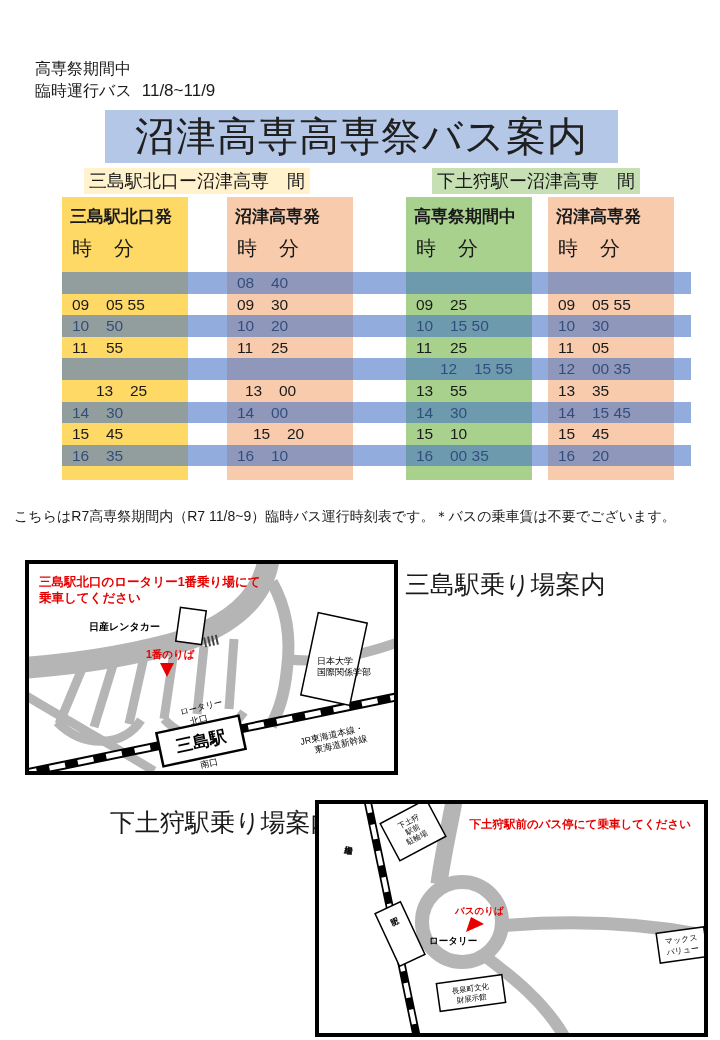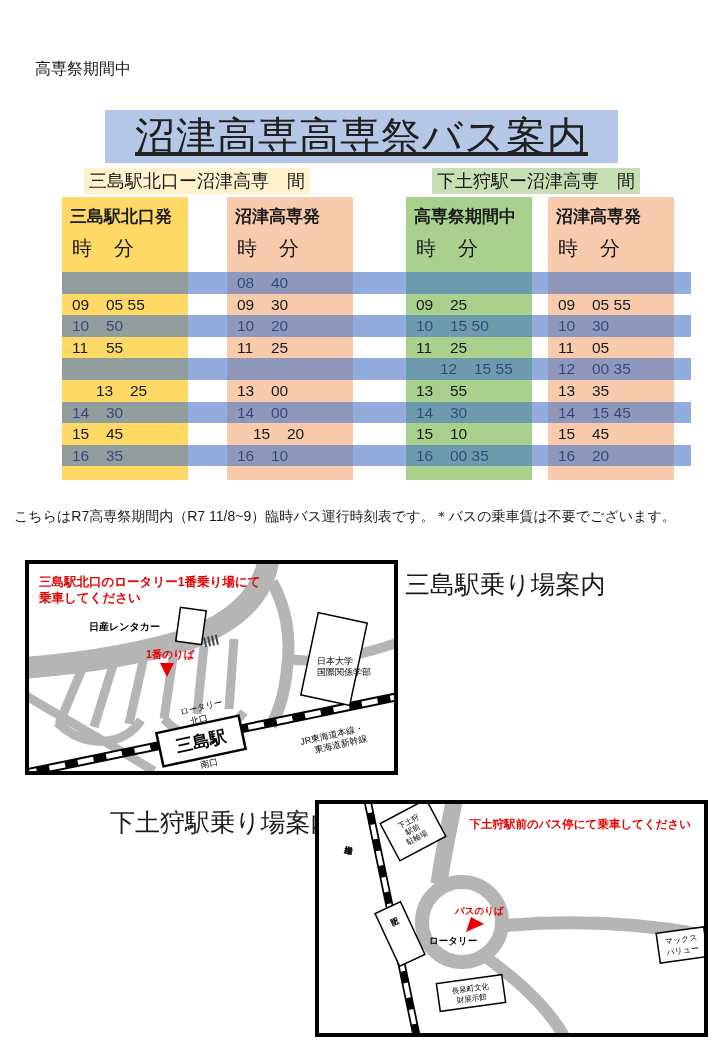--- a/index.html
+++ b/index.html
@@ -5,21 +5,21 @@
   html,body{margin:0;padding:0;background:#888;}
   #page{position:relative;width:720px;height:1040px;background:#ffffff;overflow:hidden;
         font-family:"Liberation Sans","DejaVu Sans",sans-serif;color:#1a1a1a;}
   .abs{position:absolute;}
   
   #note{left:35px;top:58px;font-size:16px;line-height:22px;}
   #note .dates{font-size:17px;margin-left:10px;}
   
   #title{left:105px;top:110px;width:513px;height:53px;background:#B4C7E7;
          display:flex;align-items:center;justify-content:center;
-         font-size:40px;letter-spacing:1px;color:#202020;text-decoration:underline;}
+         font-size:40px;letter-spacing:1px;color:#202020;}
   
   .section-label{top:168px;font-size:18px;padding:1px 5px;}
   #section1{left:84px;background:#FFF2CC;}
   #section2{left:432px;background:#C6E0B4;}
   
   .col{top:197px;width:126px;height:283px;z-index:1;}
   #col0{left:62px;background:#FFD966;}
   #col1{left:227px;background:#F8CBAD;}
   #col2{left:406px;background:#A9D18E;}
   #col3{left:548px;background:#F8CBAD;}
@@ -51,20 +51,21 @@
   .redtxt{fill:#e60000;font-weight:bold;}
   .vert{writing-mode:vertical-rl;}
 </style>
 </head>
 <body>
 
 <div id="page">
 
   <div class="abs" id="note">
     <div>高専祭期間中</div>
+    <div><span>臨時運行バス</span><span class="dates">11/8~11/9</span></div>
   </div>
 
   <div class="abs" id="title">沼津高専高専祭バス案内</div>
 
   <div class="abs section-label" id="section2">下土狩駅ー沼津高専　間</div>
   <div class="abs section-label" id="section1">三島駅北口ー沼津高専　間</div>
 
   <div class="abs col" id="col0">
     <div class="col-name">三島駅北口発</div>
     <div class="col-units">
@@ -88,21 +89,21 @@
     <div class="col-units">
       <span class="unit-h">時</span>
       <span class="unit-m">分</span>
     </div>
     <div>
         <div class="time-cell" style="top: 75px;"><span class="th">08</span><span class="tm">40</span></div>
         <div class="time-cell" style="top: 96.6px;"><span class="th">09</span><span class="tm">30</span></div>
         <div class="time-cell" style="top: 118.2px;"><span class="th">10</span><span class="tm">20</span></div>
         <div class="time-cell" style="top: 139.8px;"><span class="th">11</span><span class="tm">25</span></div>
         <div class="time-cell" style="top: 161.4px;"><span class="th"></span><span class="tm"></span></div>
-        <div class="time-cell" style="top: 183px;"><span class="th">13</span><span class="tm">00</span></div>
+        <div class="time-cell" style="top: 183px; padding-left: 8px;"><span class="th">13</span><span class="tm">00</span></div>
         <div class="time-cell" style="top: 204.6px;"><span class="th">14</span><span class="tm">00</span></div>
         <div class="time-cell" style="top: 226.2px; margin-left: 16px;"><span class="th">15</span><span class="tm">20</span></div>
         <div class="time-cell" style="top: 247.8px;"><span class="th">16</span><span class="tm">10</span></div>
       </div>
   </div>
   <div class="abs col" id="col2">
     <div class="col-name">高専祭期間中</div>
     <div class="col-units">
       <span class="unit-h">時</span>
       <span class="unit-m">分</span>

